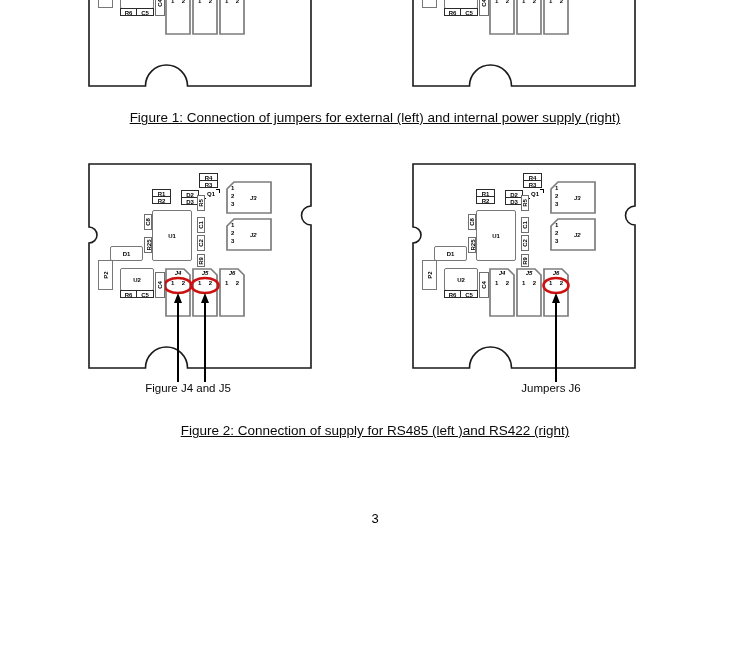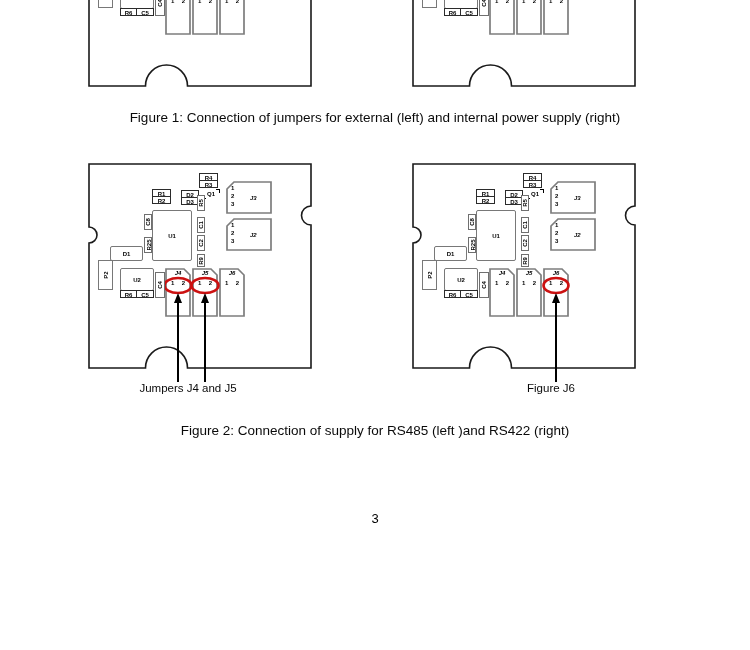--- a/index.html
+++ b/index.html
@@ -31,21 +31,21 @@
          background:transparent;font-weight:bold;font-size:6px;}
   .cb{width:3px;height:3px;display:inline-block;}
   .cb-l{border-left:1px solid #000;border-bottom:1px solid #000;align-self:flex-end;}
   .cb-r{border-right:1px solid #000;border-top:1px solid #000;align-self:flex-start;}
   .arrow{position:absolute;width:9px;z-index:50;}
   .arrow .head{width:0;height:0;border-left:4.5px solid transparent;
                border-right:4.5px solid transparent;border-bottom:10px solid #000;}
   .arrow .shaft{position:absolute;left:50%;top:8px;bottom:0;width:1.5px;
                 margin-left:-0.75px;background:#000;}
   .figcap{position:absolute;left:0;width:100%;text-align:center;font-size:13.5px;
-          line-height:17px;color:#0a0a0a;}
+          line-height:17px;color:#0a0a0a;text-decoration:underline;}
   .subnote{position:absolute;transform:translateX(-50%);font-size:11.5px;
            line-height:14px;white-space:nowrap;color:#0a0a0a;}
   .pagenum{position:absolute;left:0;width:100%;text-align:center;font-size:13px;top:511px;}
 </style>
 </head>
 <body>
 
 <div class="page">
   <div id="boards">
       <div class="board" style="left: 89px; top: -118px;">
@@ -337,22 +337,22 @@
       <div class="pincol">
             <span>1</span>
             <span>2</span>
             <span>3</span>
           </div>
       <div class="sidelabel">J2</div>
     </div>
   </div>
     </div>
   <div class="figcap" style="top:109px;">Figure 1: Connection of jumpers for external (left) and internal power supply (right)</div>
-  <div class="subnote" style="left:188px;top:381px;">Jumpers J4 and J5</div>
-  <div class="subnote" style="left:551px;top:381px;">Figure J6</div>
+  <div class="subnote" style="left:188px;top:381px;">Figure J4 and J5</div>
+  <div class="subnote" style="left:551px;top:381px;">Jumpers J6</div>
   <div class="figcap" style="top:422px;">Figure 2: Connection of supply for RS485 (left )and RS422 (right)</div>
   <div class="pagenum">3</div>
 <div class="arrow" style="left: 173.5px; top: 293px; height: 89px;">
       <div class="head"></div>
       <div class="shaft"></div>
     </div>
     <div class="arrow" style="left: 200.5px; top: 293px; height: 89px;">
       <div class="head"></div>
       <div class="shaft"></div>
     </div>

